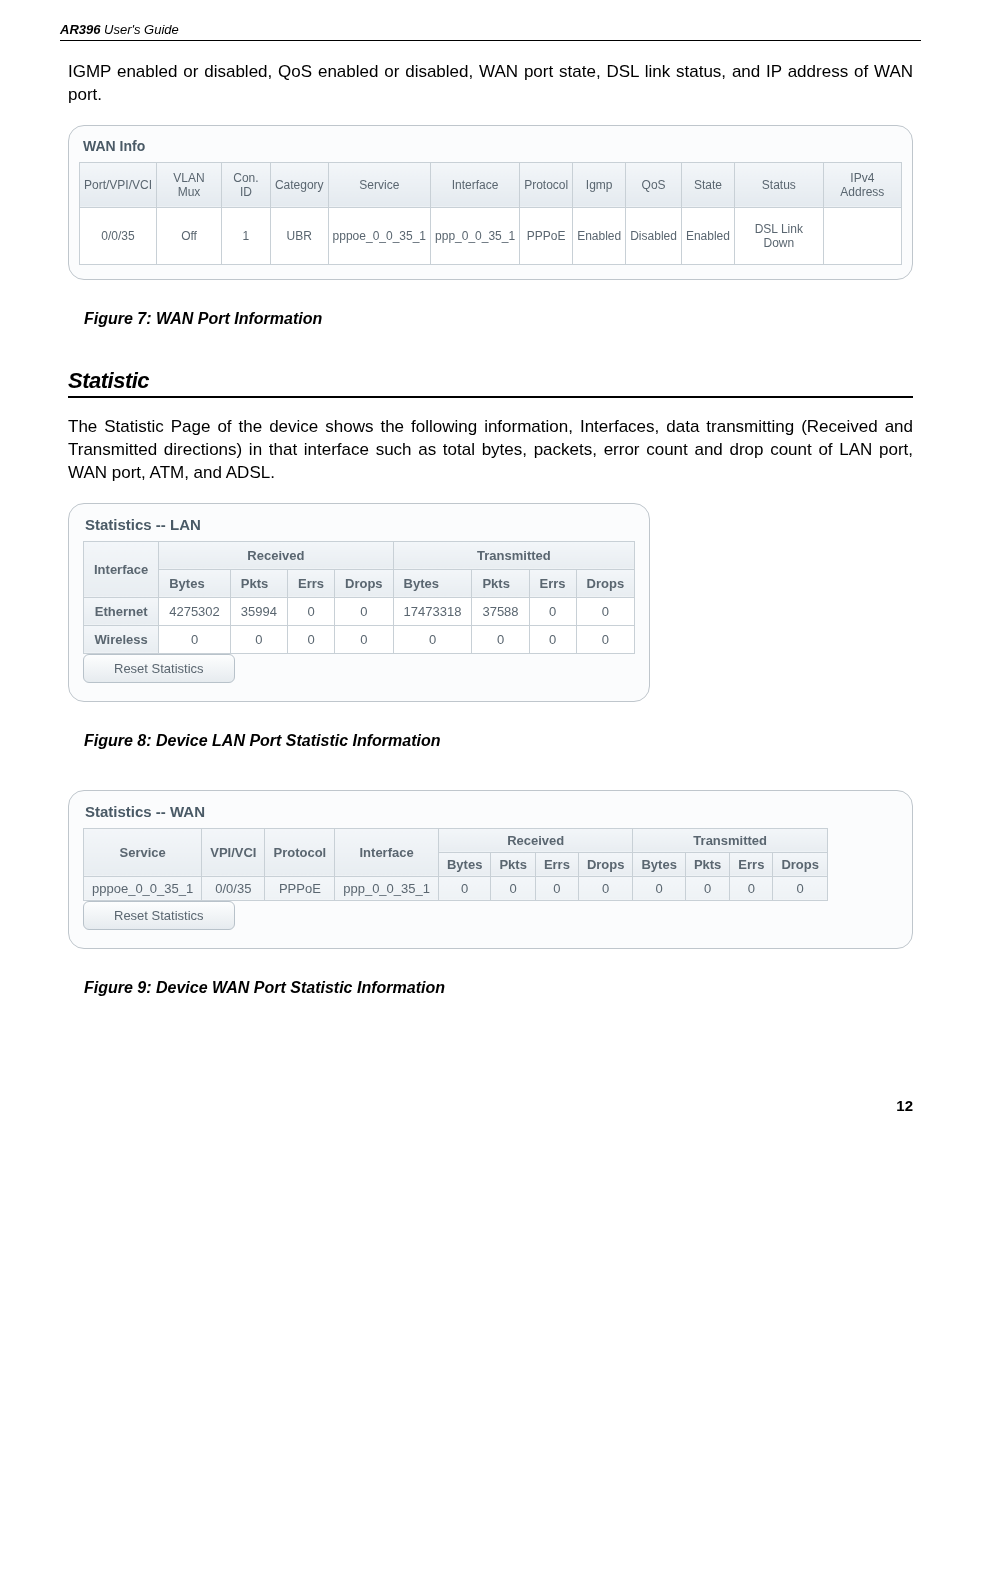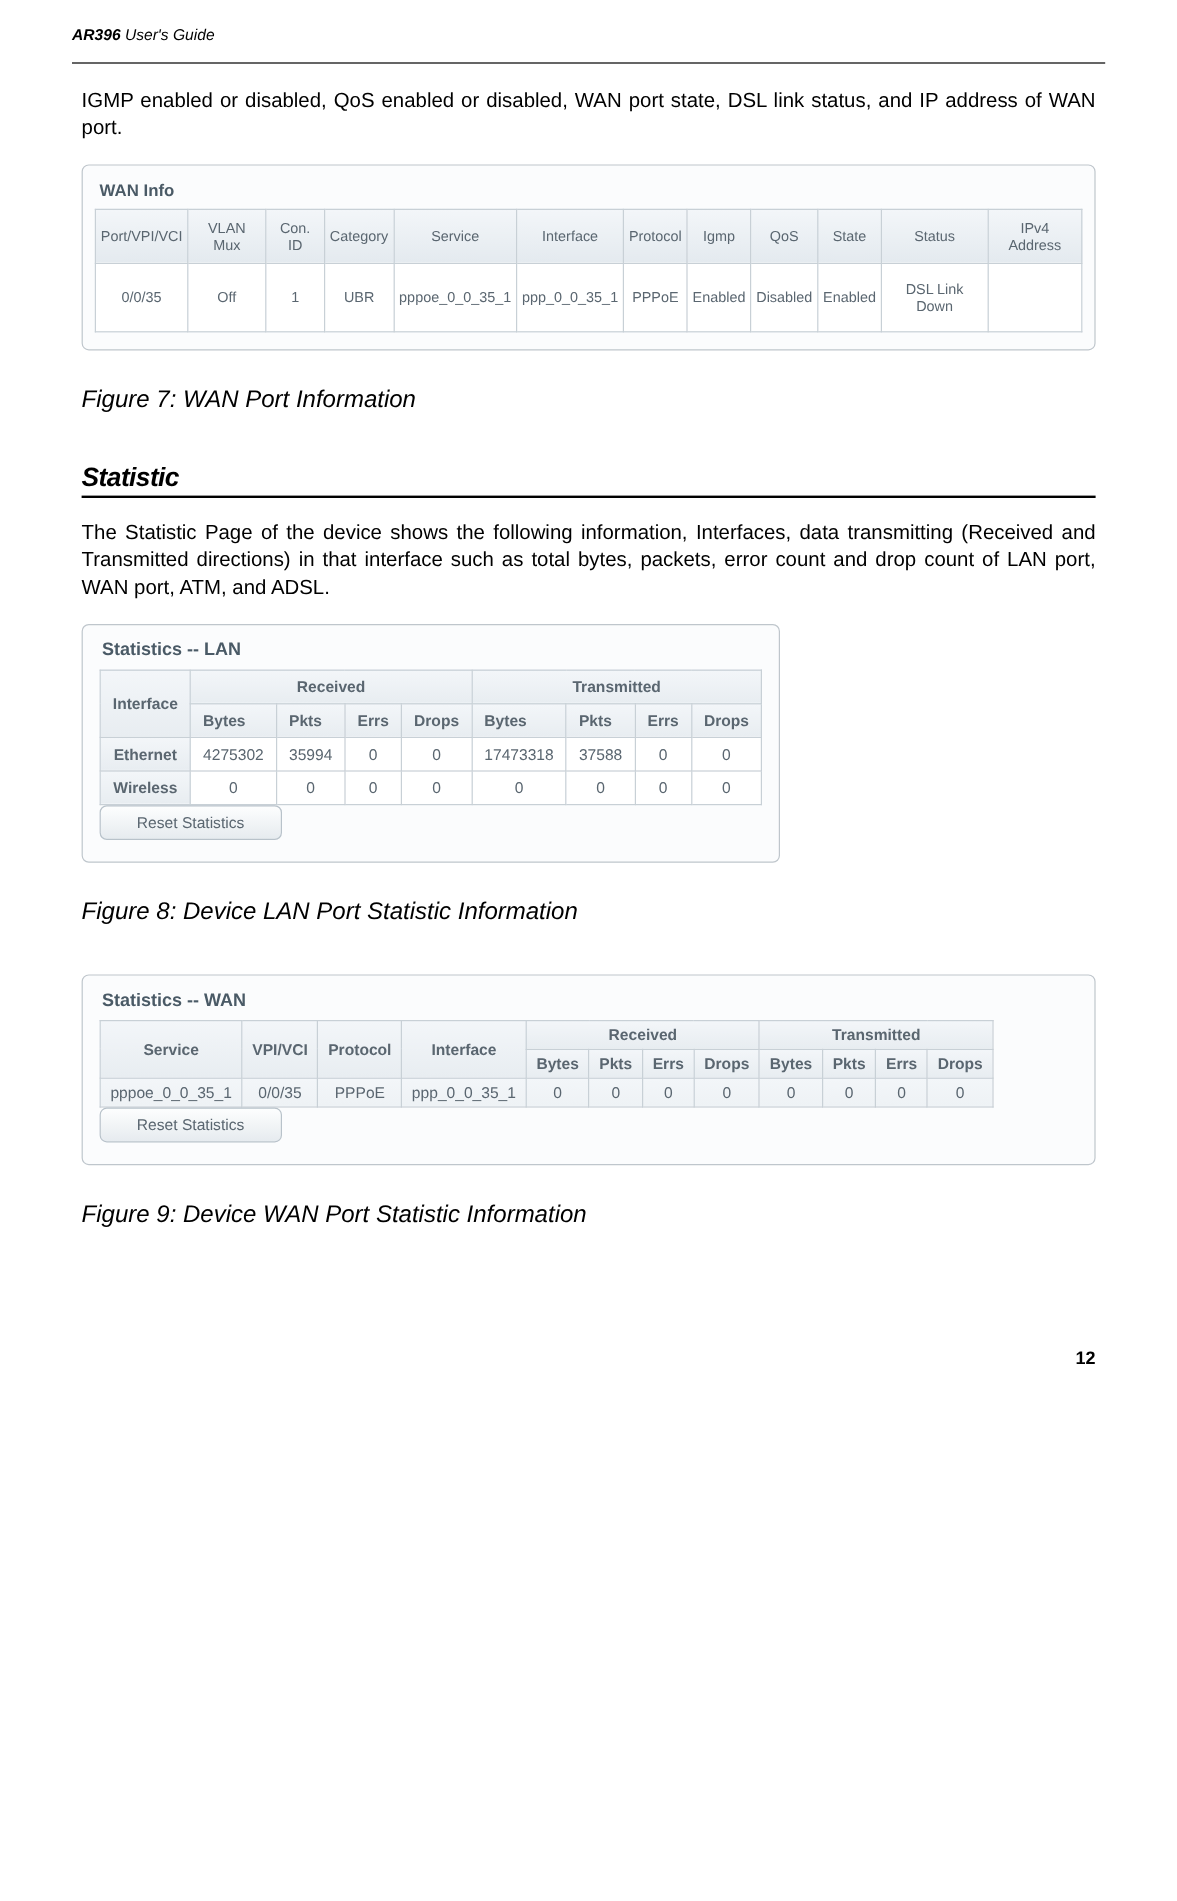--- a/index.html
+++ b/index.html
@@ -7,42 +7,42 @@
   padding: 0;
   font-family: Arial, Helvetica, sans-serif;
   background: #fff;
   width: 981px;
 }
 .page {
   padding: 20px 60px 20px 60px;
 }
 .header-line {
   border-bottom: 1px solid #000;
-  padding-bottom: 14px;
+  padding-bottom: 2px;
   margin-bottom: 20px;
 }
 .header-title {
   font-size: 13px;
 }
 .header-title .bold {
   font-weight: bold;
 }
 .header-title .italic {
   font-style: italic;
 }
 .body-text {
   font-size: 17px;
   line-height: 1.35;
   text-align: justify;
   margin: 0 0 18px 0;
   padding: 0 8px;
 }
 .wan-info-box {
   border: 1px solid #bfc6cc;
-  border-radius: 6px;
+  border-radius: 16px;
   padding: 8px 10px 14px 10px;
   margin: 0 8px 30px 8px;
   background: #fbfcfd;
 }
 .wan-info-title {
   font-size: 14px;
   font-weight: bold;
   color: #4a5a66;
   margin: 4px 0 8px 4px;
 }
@@ -60,38 +60,38 @@
   text-align: center;
   margin-top: 12px;
 }
 .wan-table td {
   border: 1px solid #c8d0d6;
   padding: 14px 4px;
   text-align: center;
   background: #fff;
 }
 .figure-caption {
-  font-size: 20px;
-  font-weight: normal;
+  font-size: 16px;
+  font-weight: bold;
   font-style: italic;
-  margin: 10px 8px 40px 8px;
+  margin: 10px 8px 40px 24px;
 }
 .section-heading {
   font-size: 22px;
   font-weight: bold;
   font-style: italic;
   font-family: "Arial Black", Arial, sans-serif;
   letter-spacing: -0.5px;
   border-bottom: 2px solid #000;
   padding-bottom: 2px;
   margin: 0 8px 18px 8px;
 }
 .stats-box {
   border: 1px solid #bfc6cc;
-  border-radius: 6px;
+  border-radius: 16px;
   padding: 10px 14px 18px 14px;
   margin: 0 8px 30px 8px;
   background: #fbfcfd;
   width: fit-content;
 }
 .stats-title {
   font-size: 15px;
   font-weight: bold;
   color: #4a5a66;
   margin: 2px 0 8px 2px;

